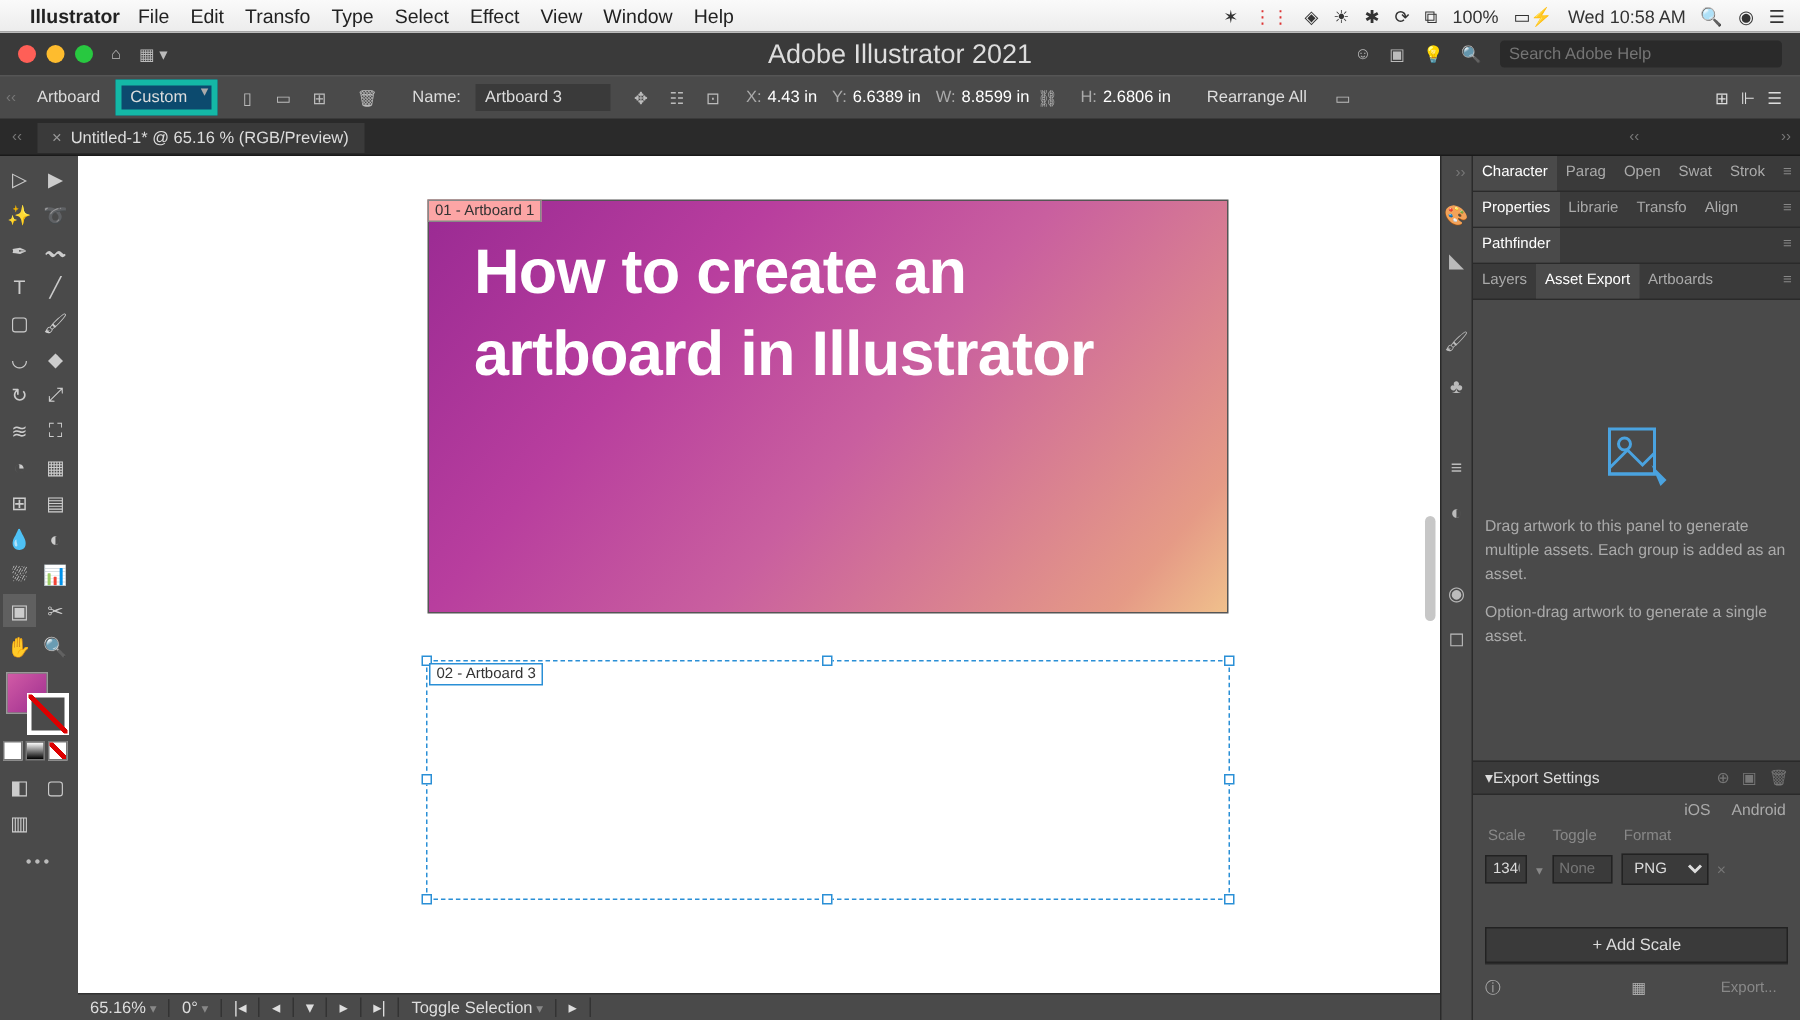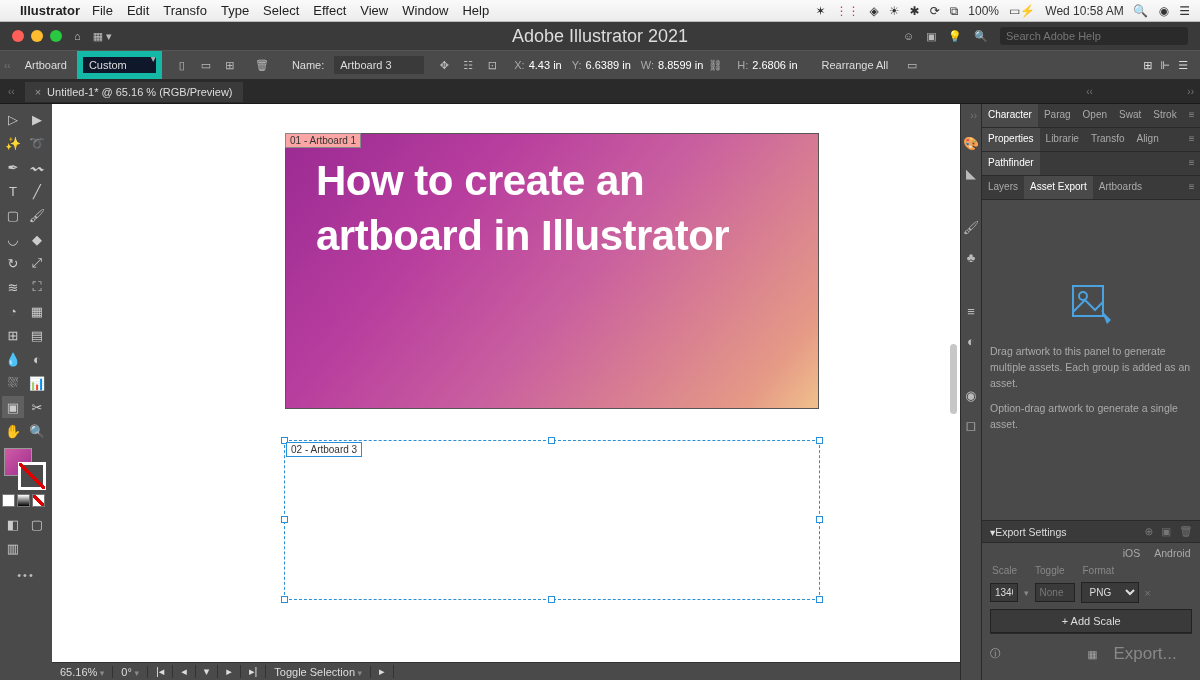--- a/index.html
+++ b/index.html
@@ -19,21 +19,21 @@
 .traffic span { width: 12px; height: 12px; border-radius: 50%; }
 .tl-close { background: #ff5f57; } .tl-min { background: #febc2e; } .tl-max { background: #28c840; }
 .home-btn, .ws-btn { margin-left: 12px; color: #bbb; }
 .window-title { position: absolute; left: 50%; transform: translateX(-50%); color: #ddd; font-size: 18px; }
 .chrome-right { margin-left: auto; display: flex; align-items: center; gap: 12px; padding-right: 12px; }
 .search-help { background: #2a2a2a; border: none; color: #aaa; padding: 3px 6px; width: 188px; border-radius: 3px; font-size: 11px; }
 
 
 .control-bar { height: 30px; background: #4a4a4a; display: flex; align-items: center; font-size: 11px; color: #ddd; border-top: 1px solid #555; border-bottom: 1px solid #2a2a2a; }
 .ctrl-label { padding: 0 10px; }
-.preset-dd { background: #0f172a; color: #ddd; border: 6px solid #14b8a6; padding: 2px 29px 2px 6px; margin-right: 8px; font-size: 11px; appearance: none; position: relative; }
+.preset-dd { background: #0c4a6e; color: #ddd; border: 4px solid #14b8a6; padding: 2px 16px 2px 6px; margin-right: 8px; font-size: 11px; appearance: none; position: relative; }
 .preset-wrap { position: relative; }
 .preset-wrap::after { content: "▾"; position: absolute; right: 14px; top: 2px; color: #aaa; font-size: 10px; pointer-events: none; }
 .ctrl-icon { width: 20px; height: 20px; display: inline-flex; align-items: center; justify-content: center; color: #bbb; margin: 0 2px; }
 .ctrl-sep { width: 8px; }
 .name-field { background: #3a3a3a; border: none; color: #ddd; padding: 3px 6px; width: 90px; font-size: 11px; }
 .coord-lbl { margin-left: 10px; color: #aaa; }
 .coord-val { margin-left: 4px; color: #fff; }
 .rearr-btn { background: transparent; border: none; color: #ddd; padding: 6px 12px; margin-left: 12px; font-size: 11px; }
 .right-icons { margin-left: auto; display: flex; gap: 8px; padding-right: 12px; }
 
@@ -94,23 +94,23 @@
 .export-icon { margin: 70px auto 16px; width: 48px; height: 48px; position: relative; }
 .export-icon svg { width: 48px; height: 48px; }
 .export-help { line-height: 1.5; margin-bottom: 10px; }
 .exp-settings-hdr { background: #3a3a3a; margin: 0 -8px; padding: 4px 8px; display: flex; align-items: center; color: #ddd; border-top: 1px solid #2a2a2a; border-bottom: 1px solid #2a2a2a; }
 .exp-settings-hdr .sp { margin-left: auto; display: flex; gap: 8px; color: #777; }
 .platform-row { display: flex; justify-content: flex-end; gap: 14px; padding: 4px 2px; font-size: 10.5px; }
 .fmt-hdr { display: flex; gap: 18px; color: #888; font-size: 10px; padding: 2px 2px; }
 .fmt-row { display: flex; align-items: center; gap: 6px; padding: 4px 0; }
 .fmt-field { background: #3a3a3a; border: 1px solid #222; color: #ddd; padding: 3px 4px; font-size: 10px; width: 28px; }
 .fmt-dd { background: #3a3a3a; border: 1px solid #222; color: #ddd; padding: 3px 4px; font-size: 10px; width: 58px; }
-.add-scale { width: 100%; background: #3a3a3a; border: 1px solid #222; color: #ddd; padding: 5px; font-size: 11px; margin-top: 2px; }
+.add-scale { width: 100%; background: #3a3a3a; border: 1px solid #222; color: #ddd; padding: 5px; font-size: 11px; margin-top: 24px; }
 .export-btn-row { margin-top: auto; display: flex; align-items: center; gap: 8px; padding: 6px 0 2px; border-top: 1px solid #2a2a2a; }
-.export-btn { flex:1; text-align: left; color: #888; padding: 4px 8px; font-size: 17px; }
+.export-btn { flex:1; text-align: right; color: #888; padding: 4px 8px; font-size: 10px; }
 .grid-ico { color:#aaa; }
 
 .sep-chev { font-size:10px; color:#777; padding:2px 4px;}
 </style>
 </head>
 <body>
 
 <div class="mac-menubar">
   <span class="apple"></span>
   <span class="app">Illustrator</span>

